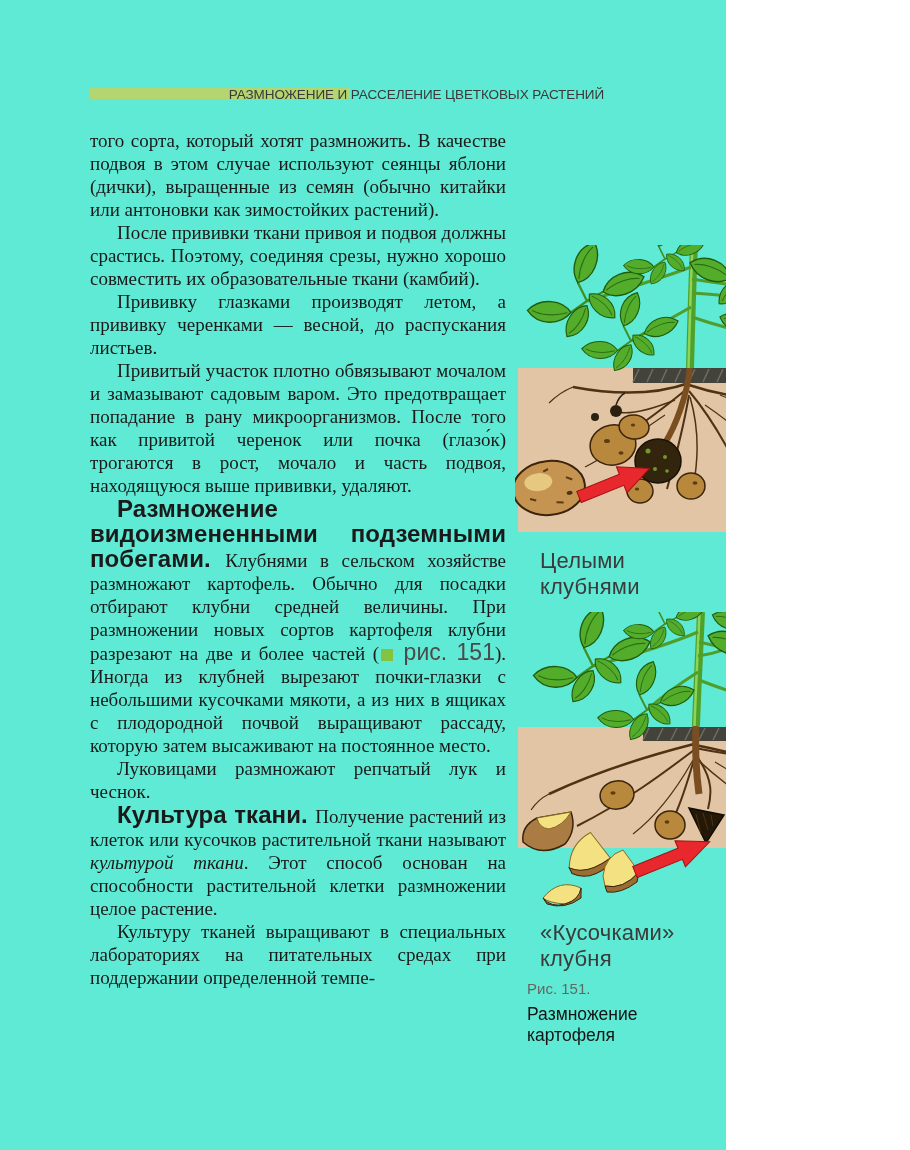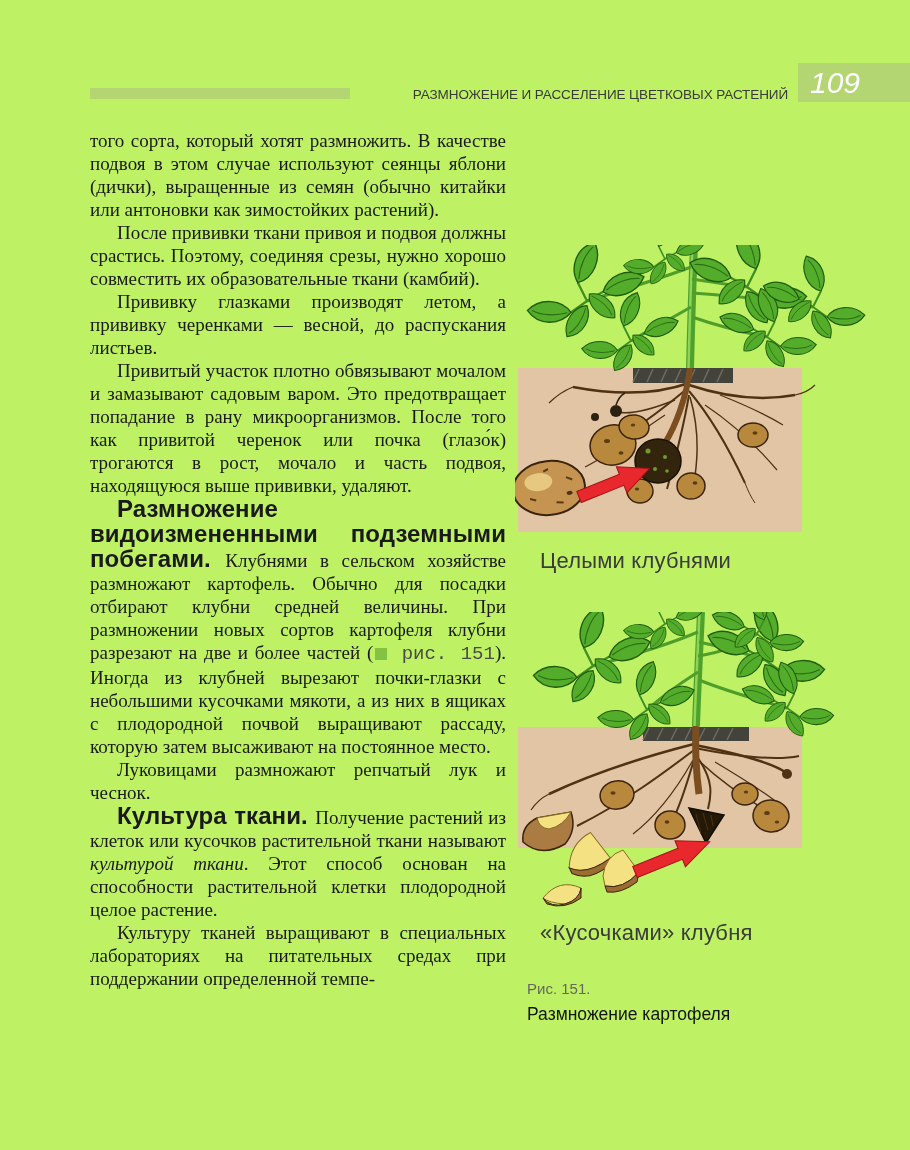--- a/index.html
+++ b/index.html
@@ -1,17 +1,17 @@
 <!DOCTYPE html>
 <html style="--accent-green: #b3d572; --ref-square-green: #83c341; --arrow-red: #e8282c; --soil-tan: #e2c5a4;"><head>
 <meta charset="utf-8">
 <style>
   html,body{margin:0;padding:0;background:#ffffff;}
   .page{
-    position:relative;width:910px;height:1150px;background:#bef264;overflow:hidden;
+    position:relative;width:726px;height:1150px;background:#5eead4;overflow:hidden;
     font-family:"Liberation Serif",serif;
   }
   
   .accent-bar{
     position:absolute;left:90px;top:88px;width:260px;height:11px;
     background:var(--accent-green,#b3d572);
   }
   .running-head{
     position:absolute;top:87px;right:122px;width:460px;text-align:right;
     font-family:"Liberation Sans",sans-serif;font-size:13.5px;font-weight:500;
@@ -33,21 +33,21 @@
   }
   .text-column p{margin:0;}
   .text-column p.indent{text-indent:27px;}
   .seg-text{font-family:"Liberation Serif",serif;}
   .seg-italic{font-family:"Liberation Serif",serif;font-style:italic;}
   .seg-bold{
     font-family:"Liberation Sans",sans-serif;font-weight:700;font-size:24px;
     letter-spacing:0.1px;
   }
   .seg-figref{
-    font-family:Liberation Mono, monospace;font-size:19px;color:#4a4a48;
+    font-family:Liberation Sans, sans-serif;font-size:23px;color:#4a4a48;
   }
   .figref-square{
     display:inline-block;width:12px;height:12px;margin:0 1px 0 2px;
     background:var(--ref-square-green,#83c341);vertical-align:-1px;
   }
   
   .fig1{position:absolute;left:515px;top:245px;}
   .fig2{position:absolute;left:515px;top:612px;}
   .fig-caption{
     position:absolute;font-family:"Liberation Sans",sans-serif;font-size:22px;
@@ -75,21 +75,21 @@
     <span>109</span>
   </div>
 
   <section class="text-column" id="text-column">
       <p class=""><span class="seg-text">того сорта, который хотят размножить. В качестве подвоя в этом случае используют сеянцы яблони (дички), выращенные из семян (обычно китайки или антоновки как зимостойких растений).</span></p>
       <p class="indent"><span class="seg-text">После прививки ткани привоя и подвоя должны срастись. Поэтому, соединяя срезы, нужно хорошо совместить их образовательные ткани (камбий).</span></p>
       <p class="indent"><span class="seg-text">Прививку глазками производят летом, а прививку черенками — весной, до распускания листьев.</span></p>
       <p class="indent"><span class="seg-text">Привитый участок плотно обвязывают мочалом и замазывают садовым варом. Это предотвращает попадание в рану микроорганизмов. После того как привитой черенок или почка (глазо́к) трогаются в рост, мочало и часть подвоя, находящуюся выше прививки, удаляют.</span></p>
       <p class="indent"><span class="seg-bold">Размножение видоизмененными подземными побегами. </span><span class="seg-text">Клубнями в сельском хозяйстве размножают картофель. Обычно для посадки отбирают клубни средней величины. При размножении новых сортов картофеля клубни разрезают на две и более частей (</span><span class="figref-square"></span><span class="seg-figref"> рис. 151</span><span class="seg-text">). Иногда из клубней вырезают почки-глазки с небольшими кусочками мякоти, а из них в ящиках с плодородной почвой выращивают рассаду, которую затем высаживают на постоянное место.</span></p>
       <p class="indent"><span class="seg-text">Луковицами размножают репчатый лук и чеснок.</span></p>
-      <p class="indent"><span class="seg-bold">Культура ткани. </span><span class="seg-text">Получение растений из клеток или кусочков растительной ткани называют </span><span class="seg-italic">культурой ткани</span><span class="seg-text">. Этот способ основан на способности растительной клетки плодородной целое растение.</span></p>
+      <p class="indent"><span class="seg-bold">Культура ткани. </span><span class="seg-text">Получение растений из клеток или кусочков растительной ткани называют </span><span class="seg-italic">культурой ткани</span><span class="seg-text">. Этот способ основан на способности растительной клетки размножении целое растение.</span></p>
       <p class="indent"><span class="seg-text">Культуру тканей выращивают в специальных лабораториях на питательных средах при поддержании определенной темпе-</span></p>
     </section>
 
   <svg class="fig1" width="390" height="290" viewBox="0 0 390 290">
     <defs>
       <g id="lf1">
         <path d="M0 0 C6 -13 24 -19 37 -8 C29 6 10 9 0 0 Z" fill="#53ad2b" stroke="#215c0e" stroke-width="1.2"></path>
         <path d="M3 -1 C13 -7 25 -9 33 -7" fill="none" stroke="#2c6e14" stroke-width="1"></path>
       </g>
       <g id="cl1">

